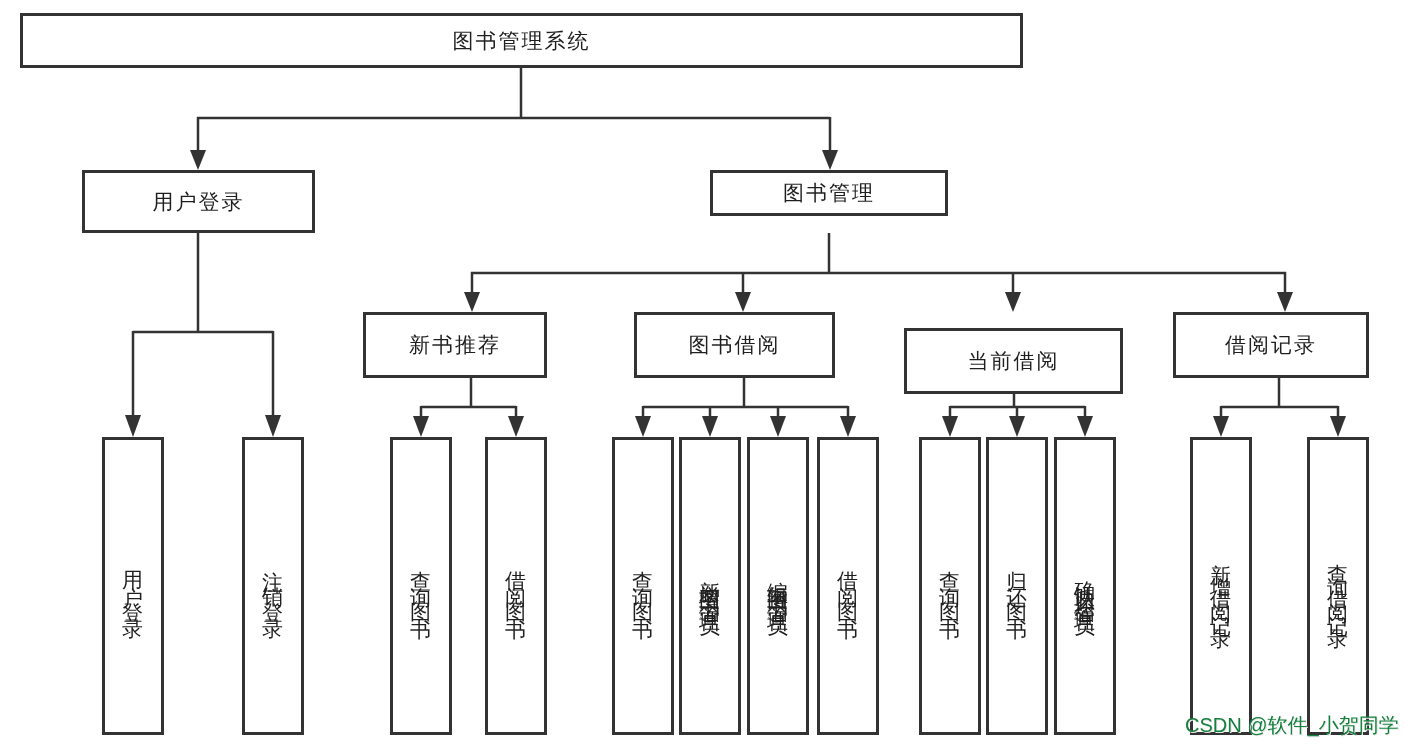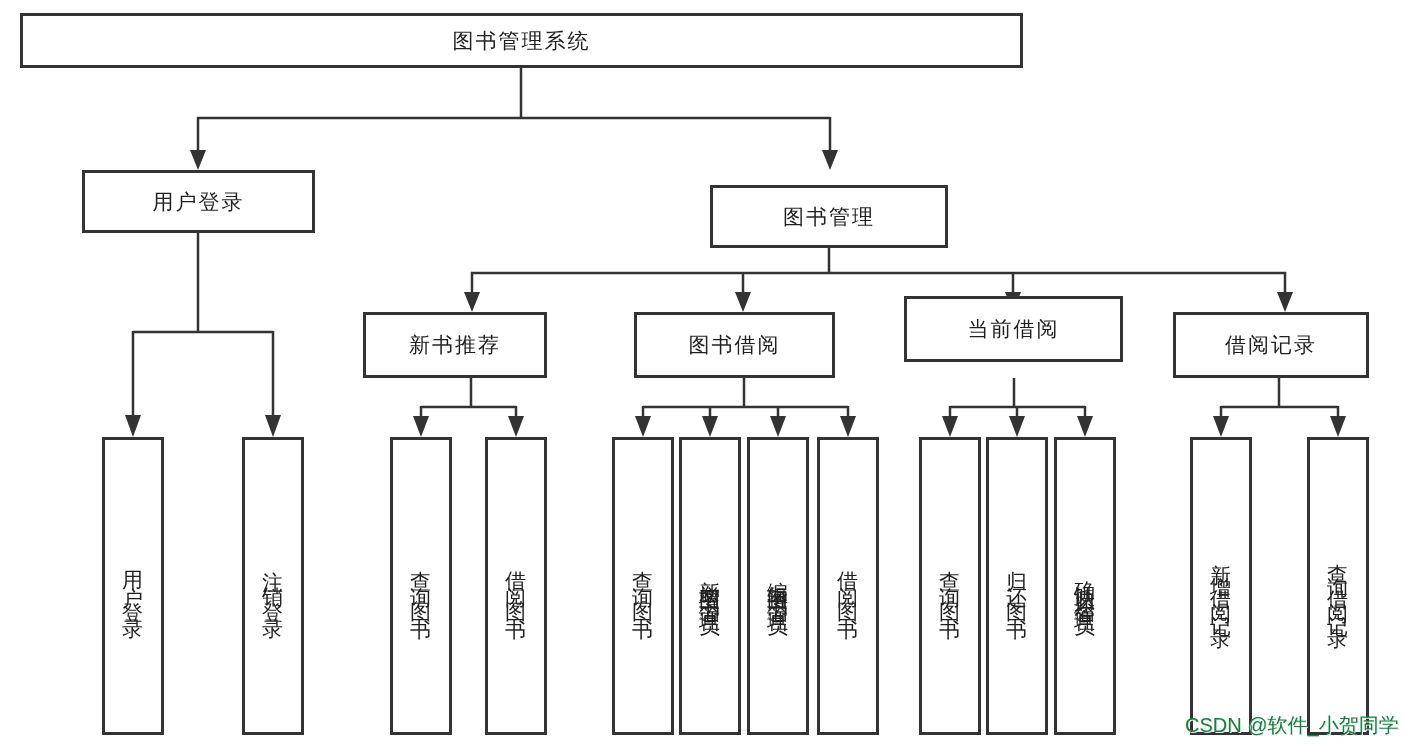--- a/index.html
+++ b/index.html
@@ -47,24 +47,24 @@
     white-space: nowrap;
   }
 
   .ls4 span { letter-spacing: 16px; }
   .ls6 span { letter-spacing: 13px; }
   .ls9 span { letter-spacing: 5px; font-size: 21px; }
 
   
   .n-root   { left: 20px;  top: 13px;  width: 1003px; height: 55px; }
   .n-login  { left: 82px;  top: 170px; width: 233px;  height: 63px; }
-  .n-mgmt   { left: 710px; top: 170px; width: 238px;  height: 63px; margin-top: 15px; }
+  .n-mgmt   { left: 710px; top: 170px; width: 238px;  height: 46px; }
   .n-newrec { left: 363px; top: 312px; width: 184px;  height: 66px; }
   .n-borrow { left: 634px; top: 312px; width: 201px;  height: 66px; }
-  .n-curr   { left: 904px; top: 296px; width: 219px;  height: 66px; }
+  .n-curr   { left: 904px; top: 328px; width: 219px;  height: 66px; }
   .n-record { left: 1173px;top: 312px; width: 196px;  height: 66px; }
 
   .lf-1  { left: 102px; }
   .lf-2  { left: 242px; }
   .lf-3  { left: 390px; }
   .lf-4  { left: 485px; }
   .lf-5  { left: 612px; }
   .lf-6  { left: 679px; }
   .lf-7  { left: 747px; }
   .lf-8  { left: 817px; }

